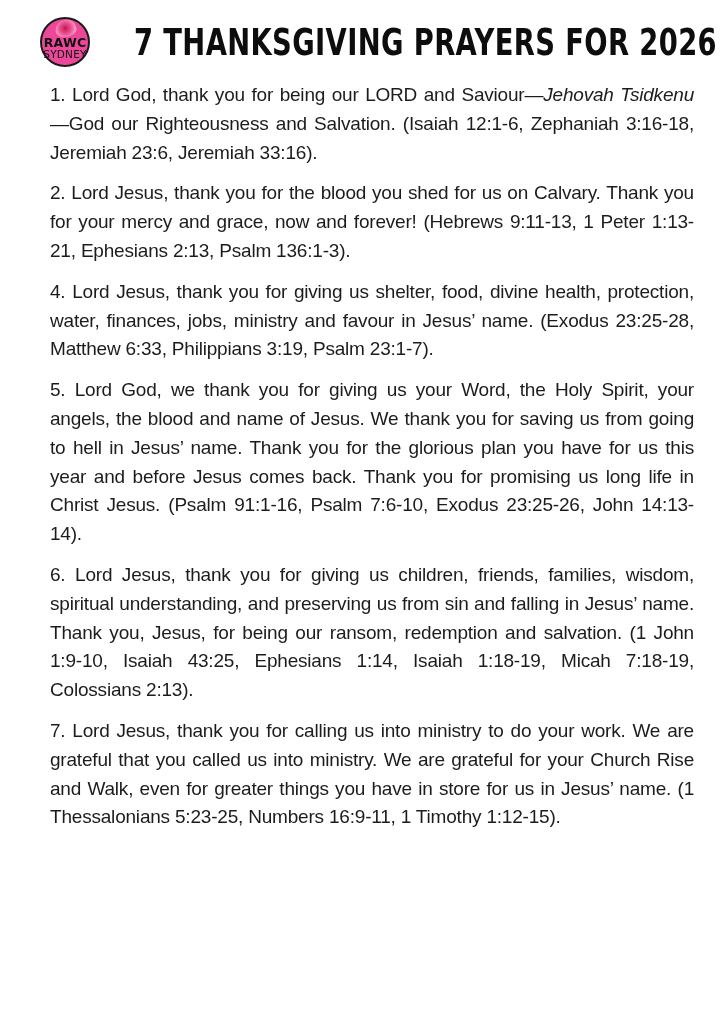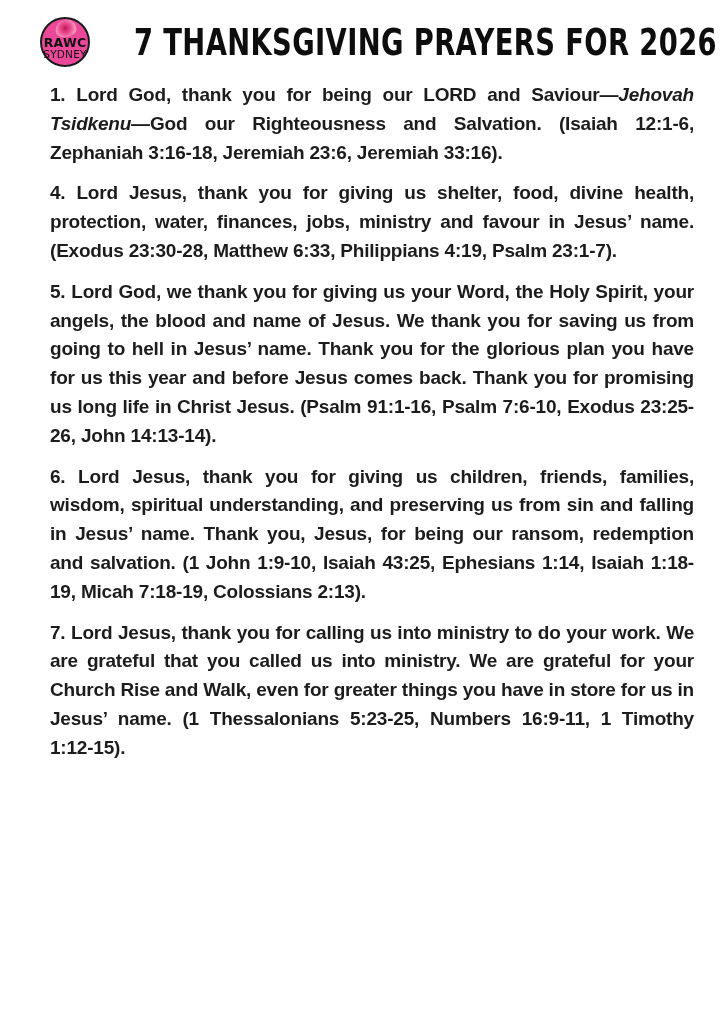--- a/index.html
+++ b/index.html
@@ -82,21 +82,21 @@
   }
 
   
   .prayers {
     padding: 10px 30px 0 50px;
     color: #1c1c1c;
   }
   .prayer {
     margin: 0 0 12px 0;
     font-size: 19px;
-    font-weight: bold;
+    font-weight: normal;
     line-height: 28.8px;
     letter-spacing: -0.2px;
     text-align: justify;
     text-justify: inter-word;
   }
   .italic { font-style: italic; }
 </style>
 </head>
 <body>
 
@@ -106,19 +106,20 @@
     <div class="logo-circle">
       <span class="logo-flame"></span>
       <span class="logo-line1">RAWC</span>
       <span class="logo-line2">SYDNEY</span>
     </div>
     <h1 class="doc-title">7 THANKSGIVING PRAYERS FOR 2026</h1>
   </div>
 
   <div class="prayers">
     <p class="prayer"><span>1. Lord God, thank you for being our LORD and Saviour—</span><span class="italic">Jehovah Tsidkenu</span><span>—God our Righteousness and Salvation. (Isaiah 12:1-6, Zephaniah 3:16-18, Jeremiah 23:6, Jeremiah 33:16).</span></p>
-    <p class="prayer">4. Lord Jesus, thank you for giving us shelter, food, divine health, protection, water, finances, jobs, ministry and favour in Jesus’ name. (Exodus 23:30-28, Matthew 6:33, Philippians 4:19, Psalm 23:1-7).</p>
+    <p class="prayer">2. Lord Jesus, thank you for the blood you shed for us on Calvary. Thank you for your mercy and grace, now and forever! (Hebrews 9:11-13, 1 Peter 1:13-21, Ephesians 2:13, Psalm 136:1-3).</p>
+    <p class="prayer">4. Lord Jesus, thank you for giving us shelter, food, divine health, protection, water, finances, jobs, ministry and favour in Jesus’ name. (Exodus 23:25-28, Matthew 6:33, Philippians 3:19, Psalm 23:1-7).</p>
     <p class="prayer">5. Lord God, we thank you for giving us your Word, the Holy Spirit, your angels, the blood and name of Jesus. We thank you for saving us from going to hell in Jesus’ name. Thank you for the glorious plan you have for us this year and before Jesus comes back. Thank you for promising us long life in Christ Jesus. (Psalm 91:1-16, Psalm 7:6-10, Exodus 23:25-26, John 14:13-14).</p>
     <p class="prayer">6. Lord Jesus, thank you for giving us children, friends, families, wisdom, spiritual understanding, and preserving us from sin and falling in Jesus’ name. Thank you, Jesus, for being our ransom, redemption and salvation. (1 John 1:9-10, Isaiah 43:25, Ephesians 1:14, Isaiah 1:18-19, Micah 7:18-19, Colossians 2:13).</p>
     <p class="prayer">7. Lord Jesus, thank you for calling us into ministry to do your work. We are grateful that you called us into ministry. We are grateful for your Church Rise and Walk, even for greater things you have in store for us in Jesus’ name. (1 Thessalonians 5:23-25, Numbers 16:9-11, 1 Timothy 1:12-15).</p>
   </div>
 
 </div>
 
 </body></html>

